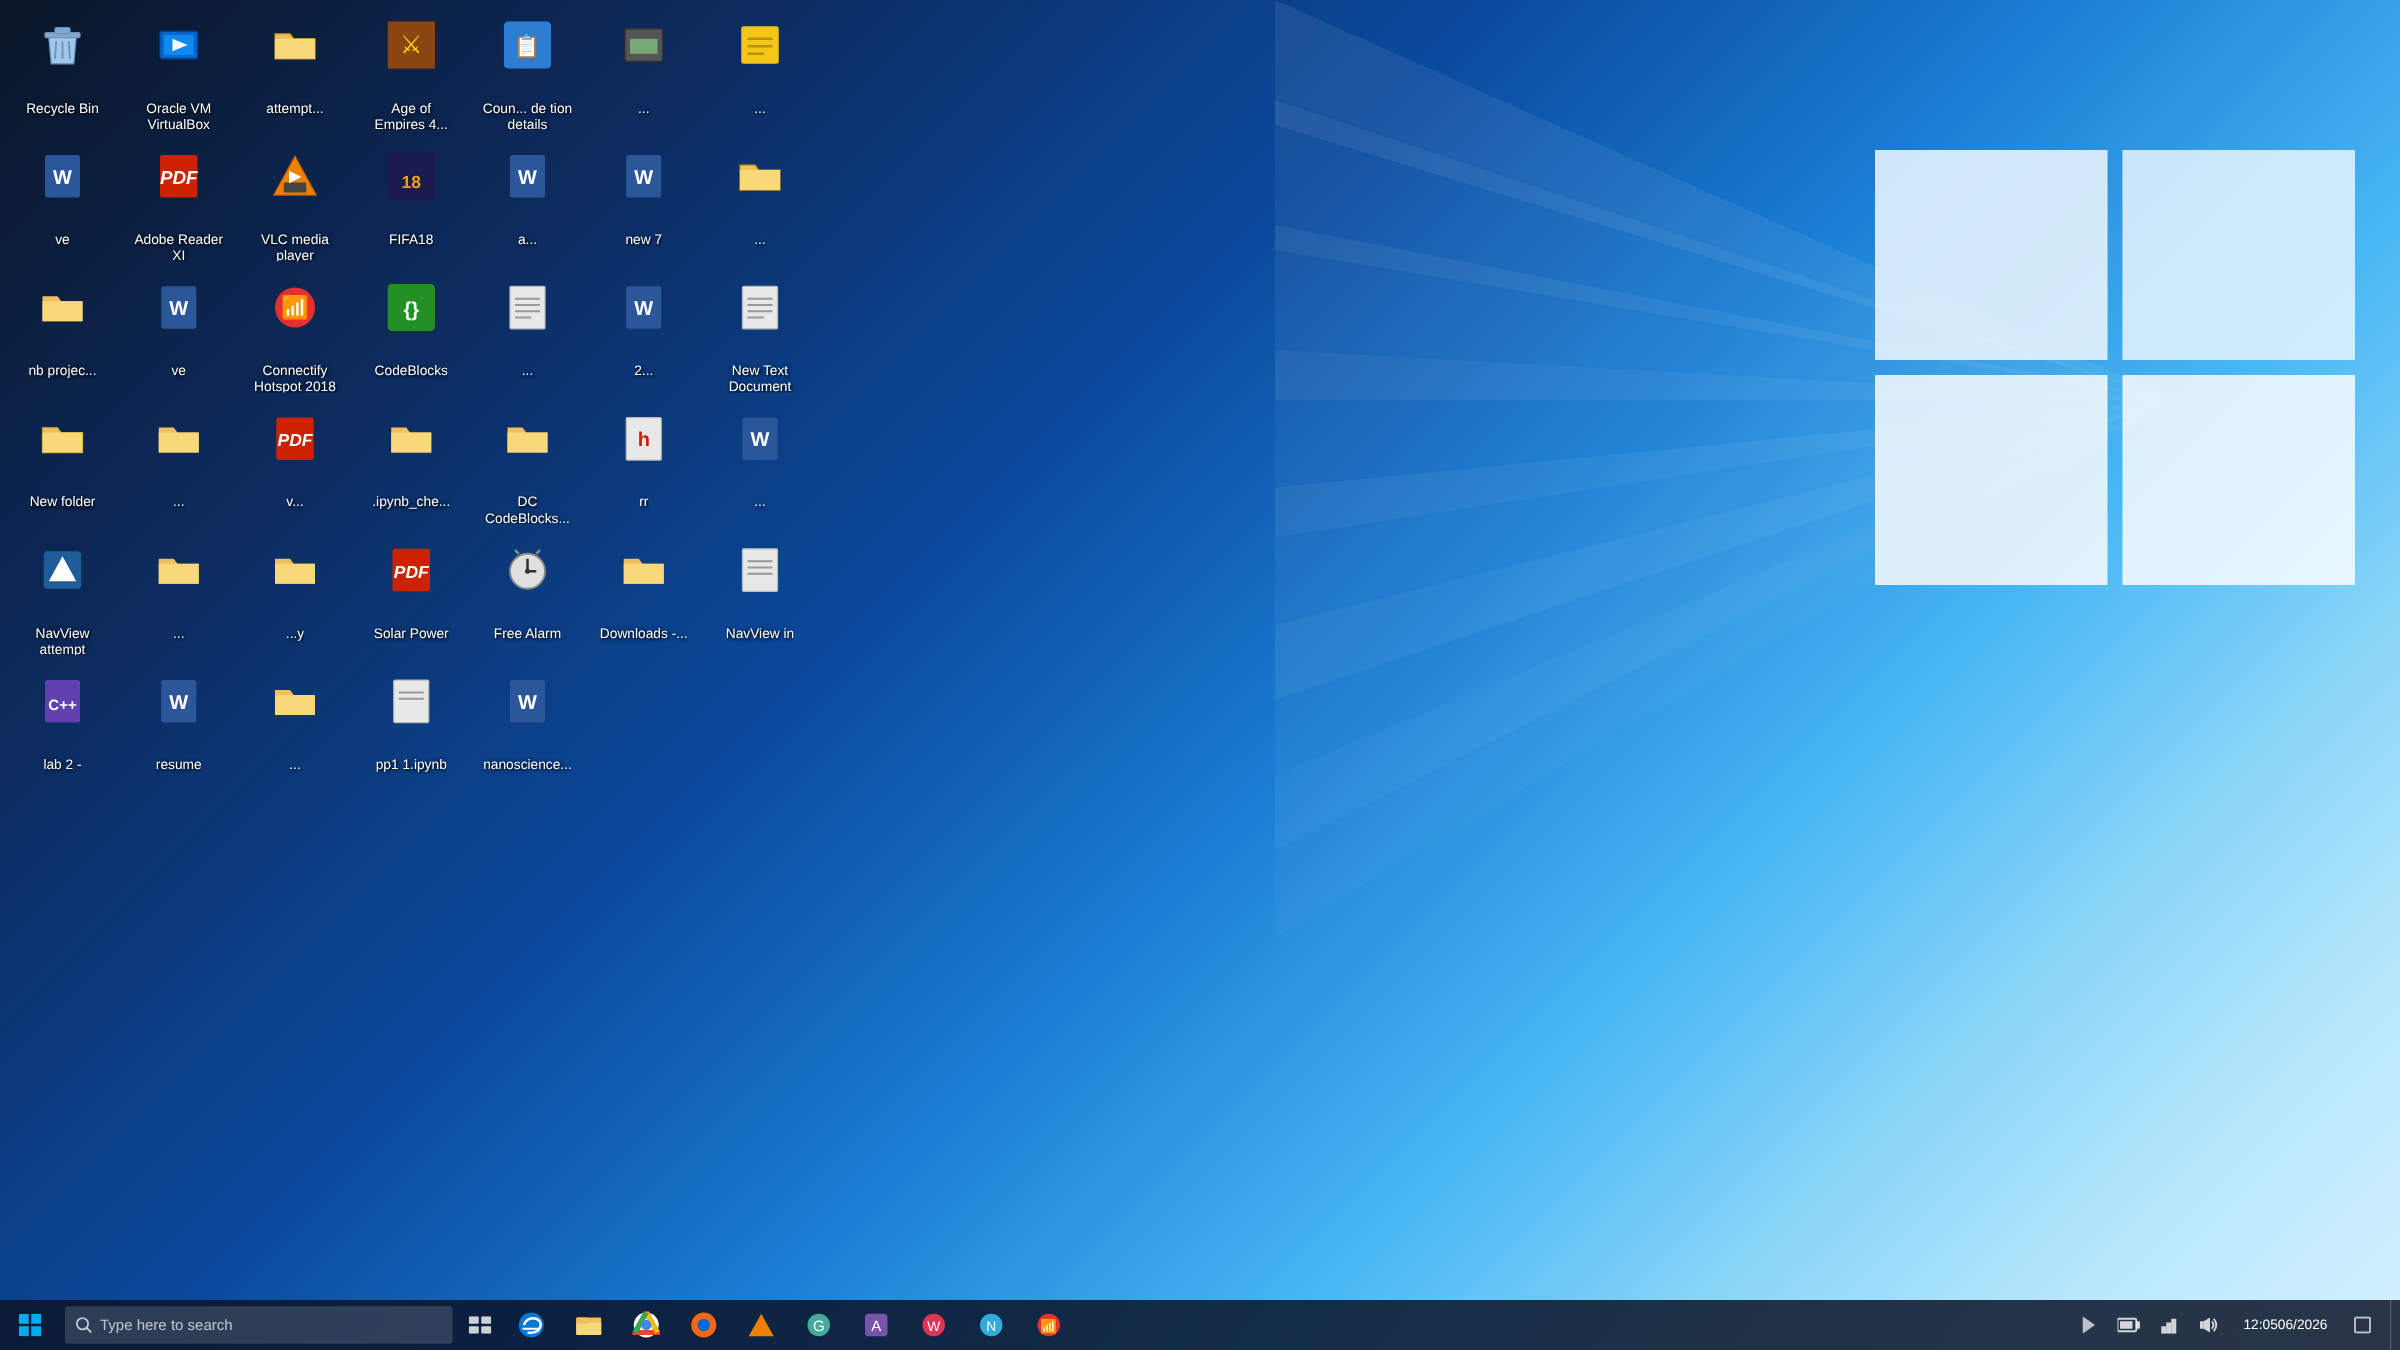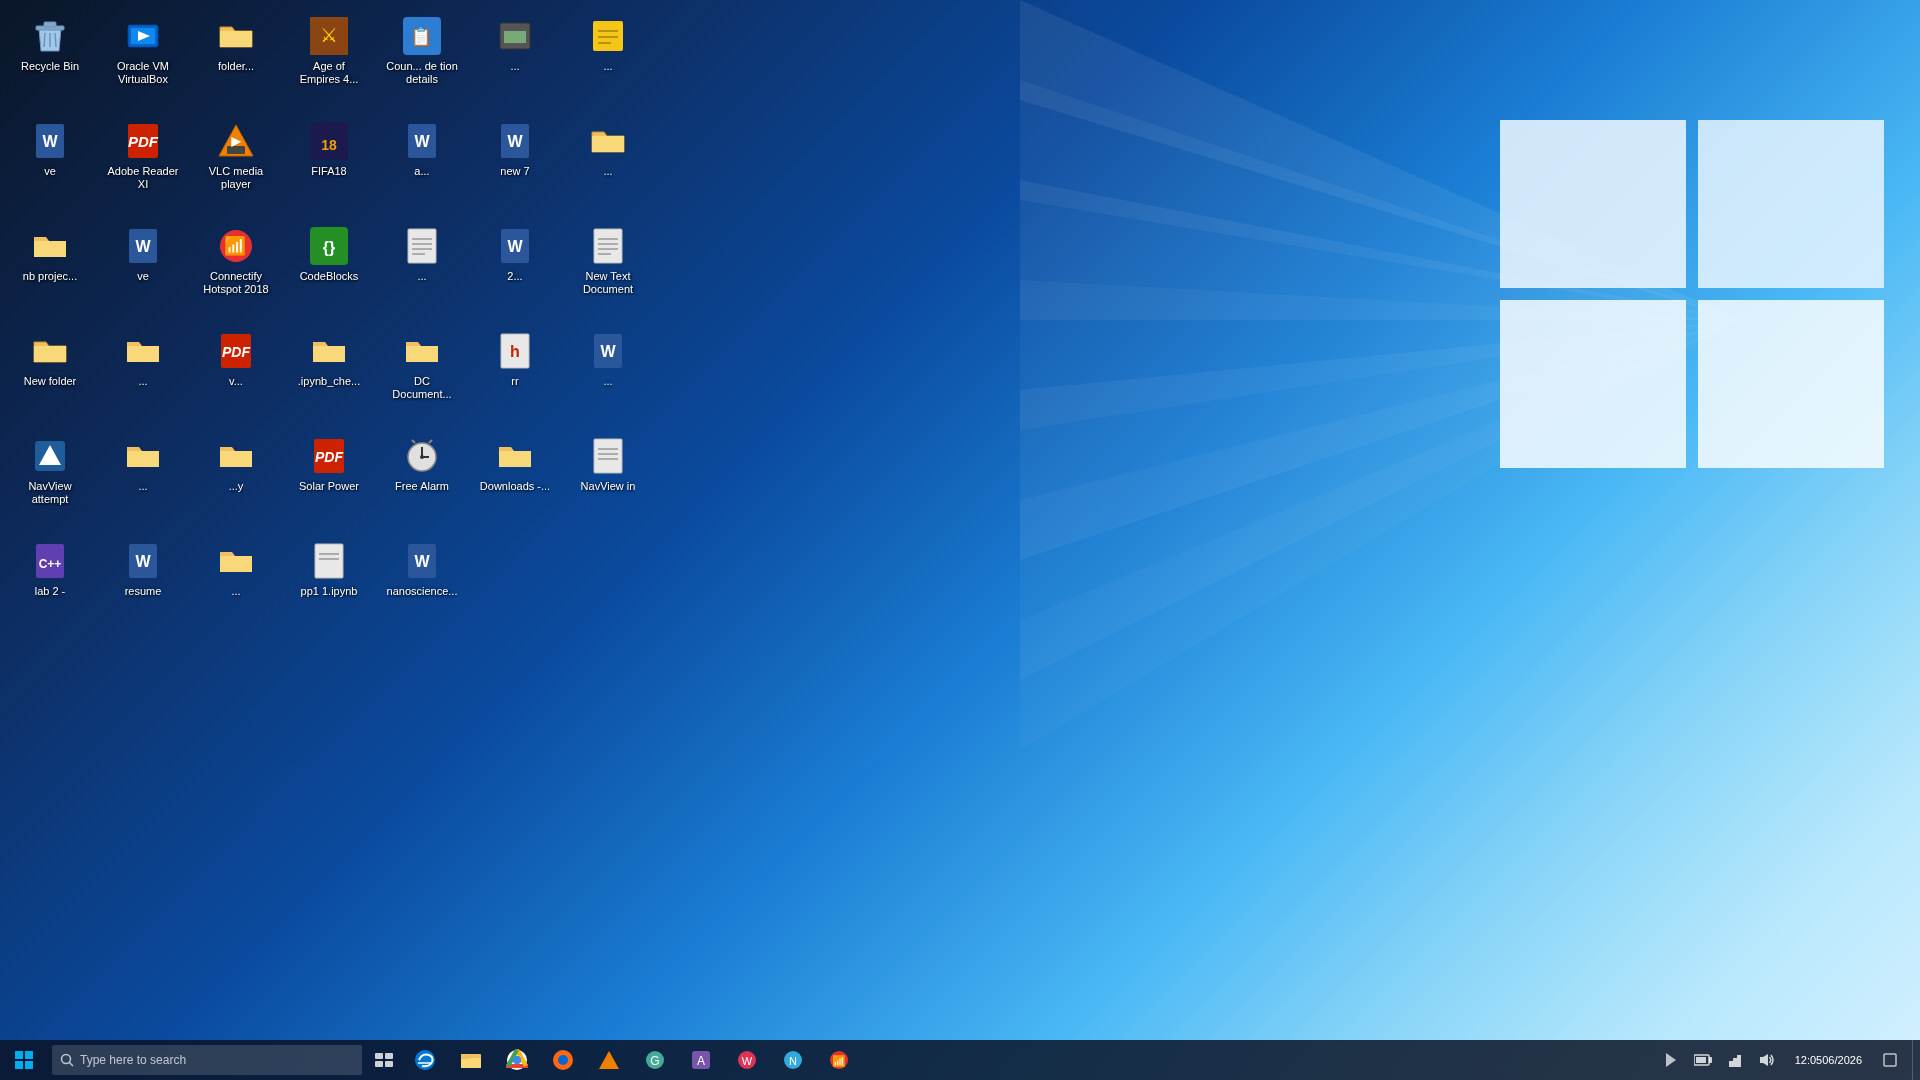--- a/index.html
+++ b/index.html
@@ -60,20 +60,21 @@
     .icon-label {
       font-size: 11px;
       color: white;
       text-align: center;
       text-shadow: 1px 1px 2px rgba(0,0,0,0.8), 0 0 4px rgba(0,0,0,0.6);
       line-height: 1.2;
       max-width: 78px;
       word-break: break-word;
       overflow: hidden;
       display: -webkit-box;
+      margin-top: 21px;
       -webkit-line-clamp: 2;
       -webkit-box-orient: vertical;
     }
 
     
     #taskbar {
       position: absolute;
       bottom: 0;
       left: 0;
       width: 100%;
@@ -260,21 +261,21 @@
       </div>
       <span class="icon-label">Oracle VM VirtualBox</span>
     </div>
     <div class="desktop-icon">
       <div class="icon-img folder-icon">
         <svg width="38" height="38" viewBox="0 0 38 38">
             <path d="M3,10 L3,30 L35,30 L35,14 L18,14 L15,10 Z" fill="#f0c060" stroke="#c89020" stroke-width="1"></path>
             <path d="M3,14 L35,14 L35,30 L3,30 Z" fill="#f8d878"></path>
           </svg>
       </div>
-      <span class="icon-label">folder...</span>
+      <span class="icon-label">attempt...</span>
     </div>
     <div class="desktop-icon">
       <div class="icon-img">
         <svg width="38" height="38" viewBox="0 0 38 38">
             <rect width="38" height="38" fill="#8B4513"></rect>
             <text x="19" y="25" font-size="20" text-anchor="middle" fill="#FFD700">⚔</text>
           </svg>
       </div>
       <span class="icon-label">Age of Empires 4...</span>
     </div>
@@ -479,21 +480,21 @@
       </div>
       <span class="icon-label">.ipynb_che...</span>
     </div>
     <div class="desktop-icon">
       <div class="icon-img folder-icon">
         <svg width="38" height="38" viewBox="0 0 38 38">
             <path d="M3,10 L3,30 L35,30 L35,14 L18,14 L15,10 Z" fill="#f0c060"></path>
             <path d="M3,14 L35,14 L35,30 L3,30 Z" fill="#f8d878"></path>
           </svg>
       </div>
-      <span class="icon-label">DC Document...</span>
+      <span class="icon-label">DC CodeBlocks...</span>
     </div>
     <div class="desktop-icon">
       <div class="icon-img text-icon">
         <svg width="38" height="38" viewBox="0 0 38 38">
             <rect x="5" y="2" width="28" height="34" rx="1" fill="#e8e8e8" stroke="#bbb"></rect>
             <text x="19" y="25" font-size="16" text-anchor="middle" fill="#cc2200" font-weight="bold">h</text>
           </svg>
       </div>
       <span class="icon-label">rr</span>
     </div>

